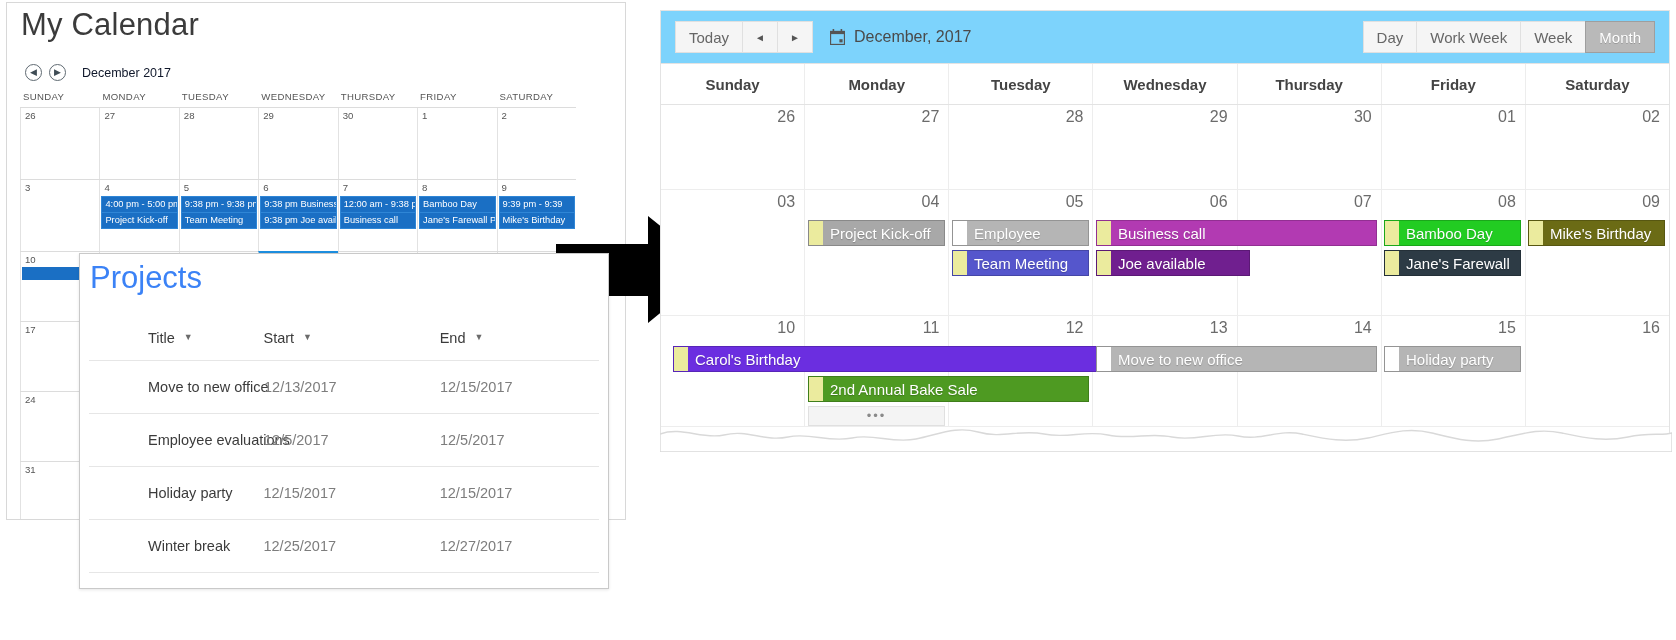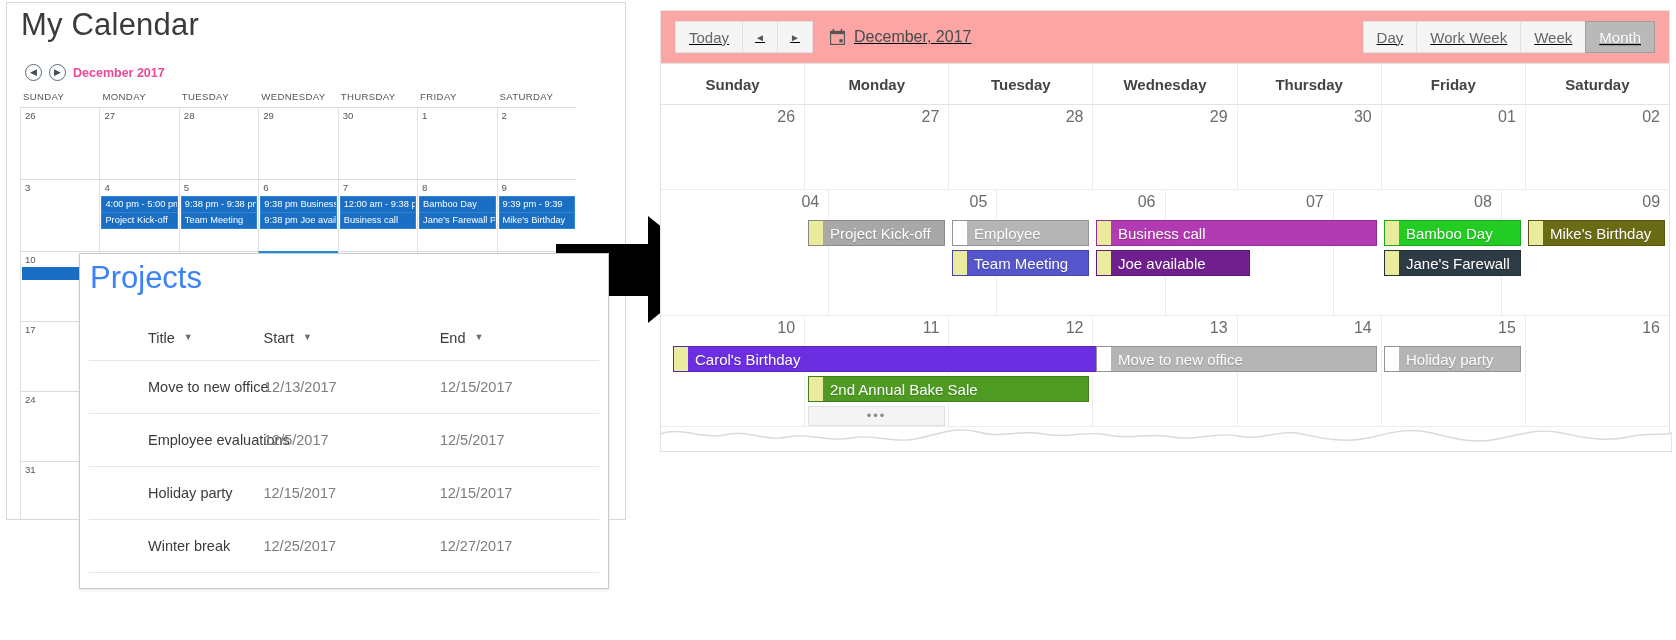--- a/index.html
+++ b/index.html
@@ -19,21 +19,21 @@
   .lp-title{
     position:absolute;left:14px;top:4px;font-size:31px;color:#3b3b3b;
     font-weight:300;letter-spacing:.2px;white-space:nowrap;
   }
   .lp-nav{position:absolute;left:18px;top:61px;display:flex;align-items:center;gap:7px;}
   .navcirc{
     width:17px;height:17px;border-radius:50%;border:1px solid #5f6a72;
     display:flex;align-items:center;justify-content:center;color:#3f4c55;
     font-size:9px;line-height:1;box-sizing:border-box;background:#fff;
   }
-  .lp-month{font-size:12.5px;color:#ec4899;margin-left:0;white-space:nowrap;font-weight:bold;}
+  .lp-month{font-size:12.5px;color:#0f172a;margin-left:9px;white-space:nowrap;}
 
   .lp-grid{position:absolute;left:13px;top:88px;width:556px;}
   .lp-dowrow{display:flex;}
   .lp-dow{
     flex:1 1 0;font-size:9.6px;color:#555;letter-spacing:.35px;
     padding:0 0 5px 3px;box-sizing:border-box;white-space:nowrap;
   }
   .lp-week{display:flex;border-top:1px solid #dcdcdc;position:relative;}
   .lp-week.h1{height:71px;}
   .lp-week.h2{height:69px;}
@@ -85,22 +85,22 @@
   .pj-cell.date{color:#7d7d7d;}
   .pj-foot{border-top:1px solid #e6e6e6;height:18px;}
 
   
   .right-panel{
     position:absolute;left:660px;top:10px;width:1010px;height:430px;
     background:#fff;box-sizing:border-box;overflow:hidden;
     border-left:1px solid #e3e3e3;border-right:1px solid #e3e3e3;border-top:1px solid #e3e3e3;
   }
   .rp-toolbar{
-    height:53px;background:#fca5a5;border-bottom:1px solid #e3e3e3;
-    display:flex;align-items:center;padding:0 14px;box-sizing:border-box;text-decoration:underline;
+    height:53px;background:#7dd3fc;border-bottom:1px solid #e3e3e3;
+    display:flex;align-items:center;padding:0 14px;box-sizing:border-box;
   }
   .btngrp{display:flex;}
   .tbtn{
     height:32px;min-width:36px;padding:0 13px;background:#f5f5f5;
     border:1px solid #e0e0e0;margin-left:-1px;box-sizing:border-box;
     display:flex;align-items:center;justify-content:center;
     font-size:15px;color:#666;white-space:nowrap;
   }
   .tbtn:first-child{margin-left:0;}
   .tbtn.arrowbtn{font-size:10px;color:#555;padding:0 11px;}
@@ -407,20 +407,23 @@
             </div>
           <div class="rp-col">
               <span class="rp-dnum">02</span>
             </div>
         </div>
       </div>
 
       <div class="rp-week w2">
         <div class="rp-cols">
           <div class="rp-col">
+              <span class="rp-dnum">03</span>
+            </div>
+          <div class="rp-col">
               <span class="rp-dnum">04</span>
             </div>
           <div class="rp-col">
               <span class="rp-dnum">05</span>
             </div>
           <div class="rp-col">
               <span class="rp-dnum">06</span>
             </div>
           <div class="rp-col">
               <span class="rp-dnum">07</span>

